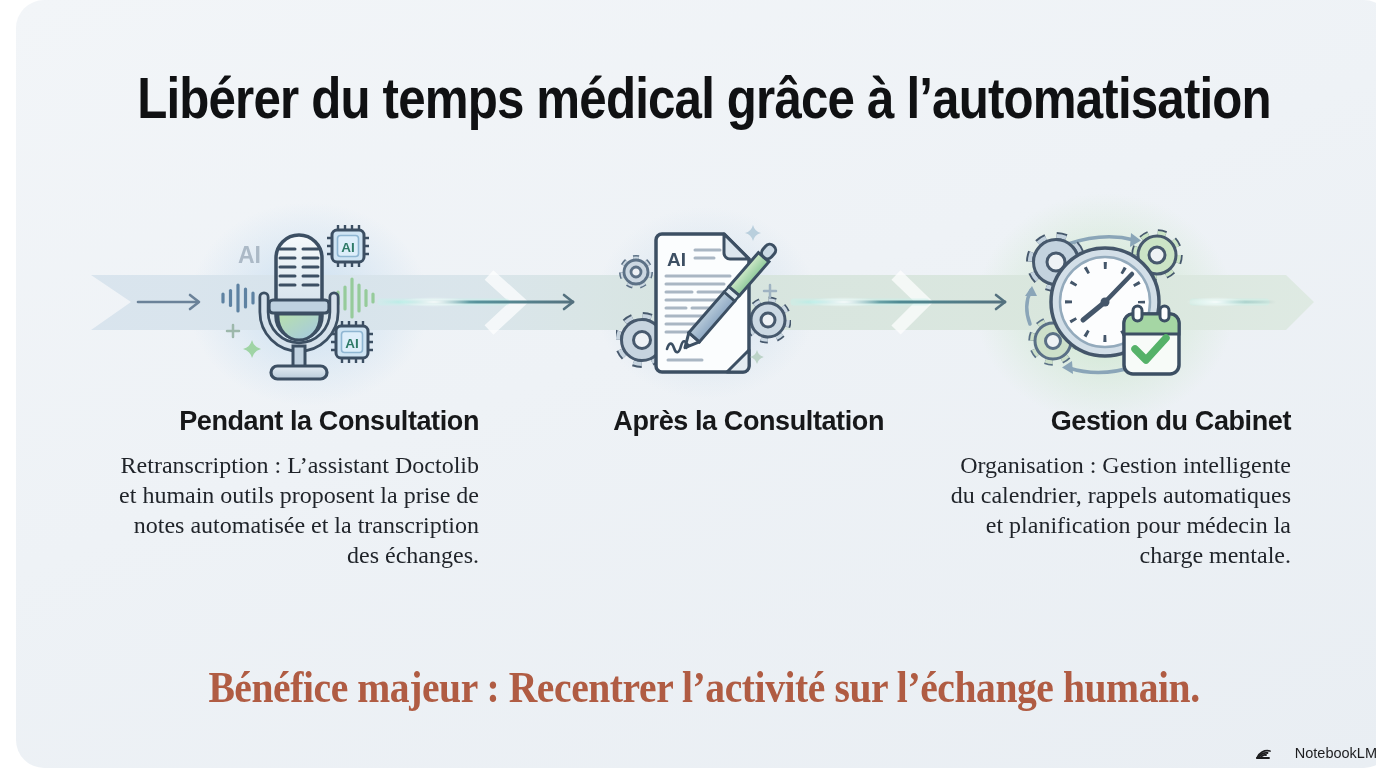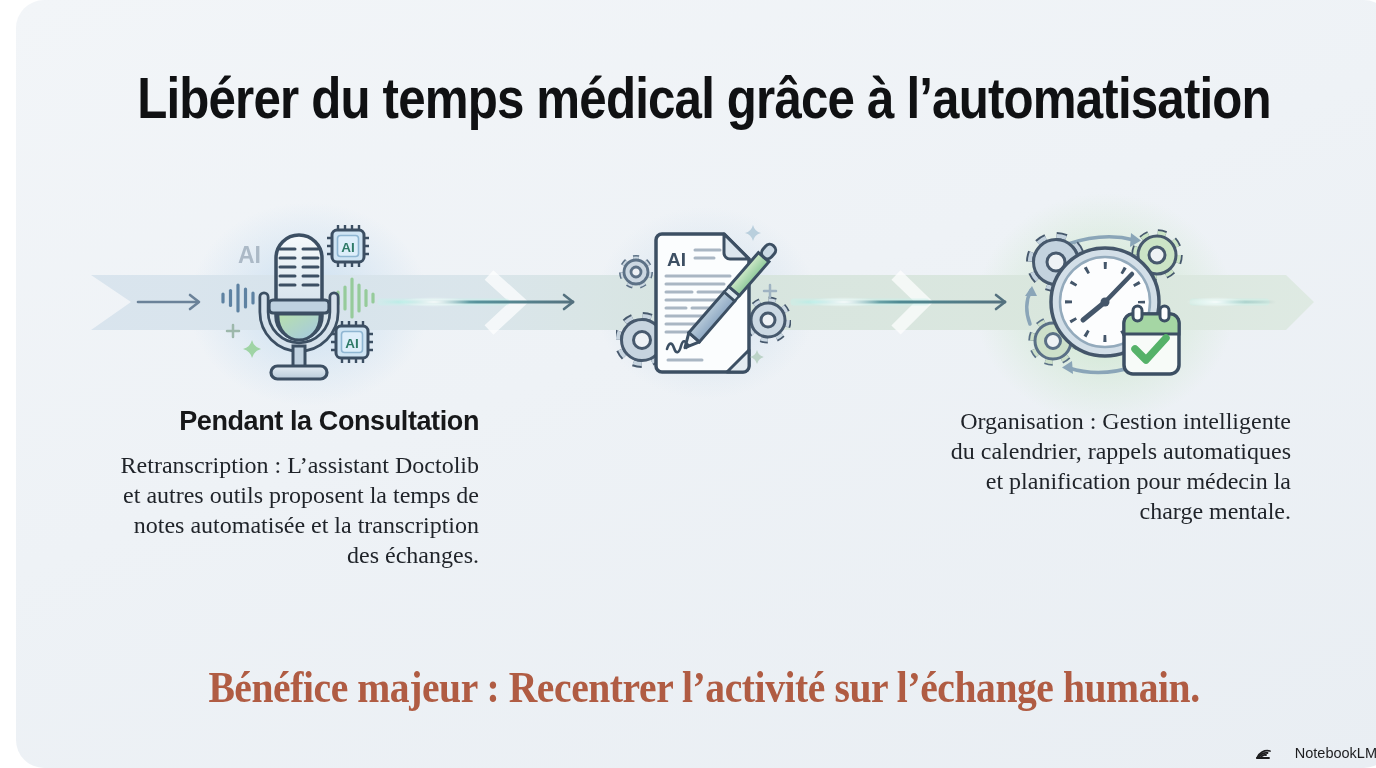--- a/index.html
+++ b/index.html
@@ -274,25 +274,27 @@
       <rect x="108" y="86" width="55" height="60" rx="9" fill="#f7fbf8" stroke="#3c4f63" stroke-width="3.5"></rect>
       <path d="M108,106 v-11 a9,9 0 0 1 9,-9 h37 a9,9 0 0 1 9,9 v11 z" fill="#a5d6a4" stroke="#3c4f63" stroke-width="3"></path>
       <rect x="117" y="78" width="9" height="15" rx="4.5" fill="#fdfefe" stroke="#3c4f63" stroke-width="3"></rect>
       <rect x="144" y="78" width="9" height="15" rx="4.5" fill="#fdfefe" stroke="#3c4f63" stroke-width="3"></rect>
       <path d="M119,121 l11,11 l20,-22" fill="none" stroke="#55b269" stroke-width="7.5" stroke-linecap="round" stroke-linejoin="round"></path>
     </g>
   </svg>
 
   <div class="col col-1">
     <h2>Pendant la Consultation</h2>
-    <p>Retranscription : L’assistant Doctolib et autres outils proposent la temps de notes automatisée et la transcription des échanges.</p>
+    <p>Retranscription : L’assistant Doctolib et humain outils proposent la prise de notes automatisée et la transcription des échanges.</p>
   </div>
   <div class="col col-2">
+    <h2>Après la Consultation</h2>
   </div>
   <div class="col col-3">
+    <h2>Gestion du Cabinet</h2>
     <p>Organisation : Gestion intelligente du calendrier, rappels automatiques et planification pour médecin la charge mentale.</p>
   </div>
 
   <div class="benefit">Bénéfice majeur : Recentrer l’activité sur l’échange humain.</div>
 
   <div class="watermark">
     <svg width="17" height="16" viewBox="0 0 17 16">
       <g fill="none" stroke="#1c1c1e" stroke-width="1.8" stroke-linecap="round">
         <path d="M2,13 a11,11 0 0 1 13,-7"></path>
         <path d="M3.5,13 a8,8 0 0 1 9,-5"></path>

